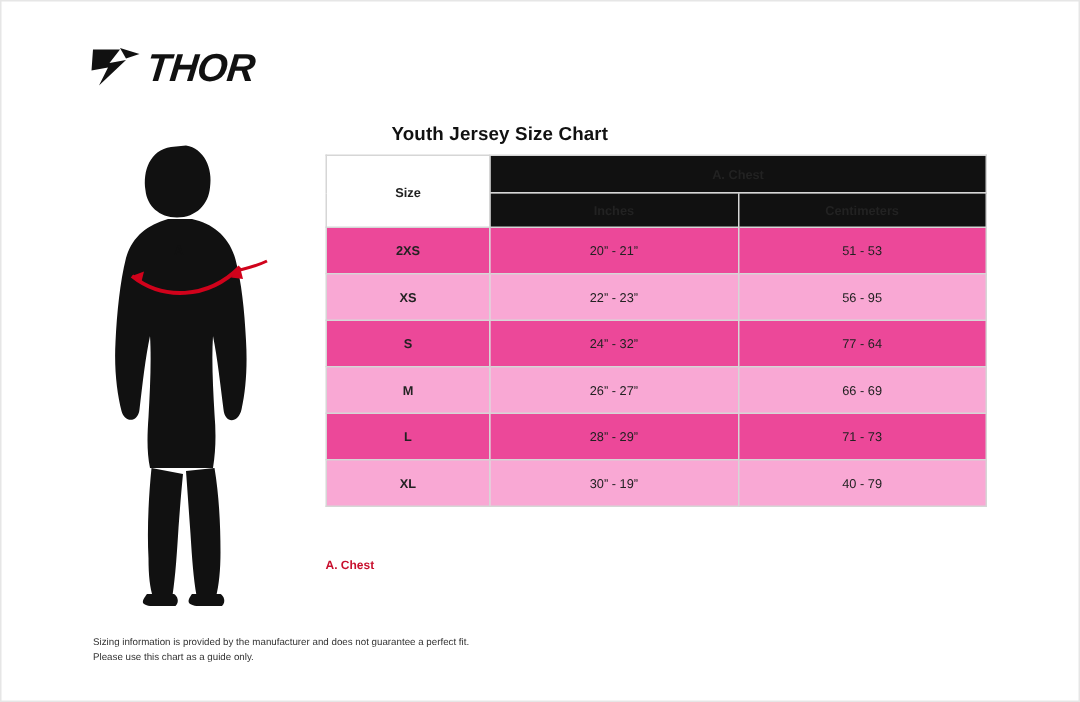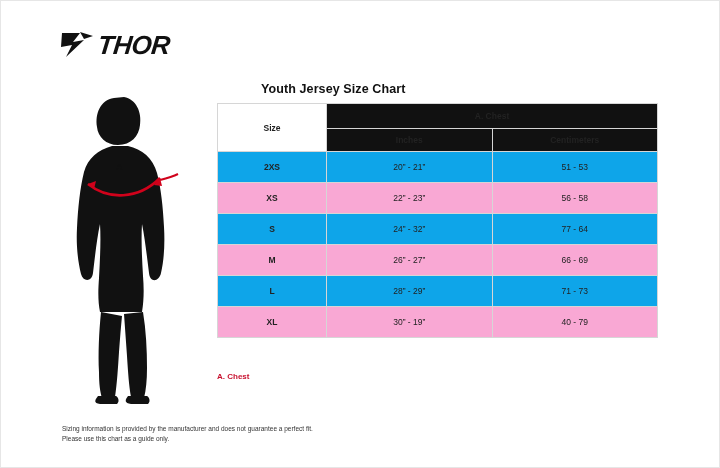--- a/index.html
+++ b/index.html
@@ -128,21 +128,21 @@
     color: #111;
     height: 30px;
     vertical-align: middle;
   }
   .row-cell {
     height: 30px;
     vertical-align: middle;
     font-size: 8.5px;
     color: #222;
   }
-  tr.shaded td { background: #0ea5e9; }
+  tr.shaded td { background: #ec4899; }
   tr.plain td { background: #f9a8d4; }
 
   
   .measure-title {
     position: absolute;
     left: 217px;
     top: 351px;
     font-size: 11.5px;
     font-weight: bold;
     color: #111111;
@@ -235,21 +235,21 @@
     </thead>
     <tbody>
       <tr class="shaded">
         <td class="row-size">2XS</td>
         <td class="row-cell">20” - 21”</td>
         <td class="row-cell">51 - 53</td>
       </tr>
       <tr class="plain">
         <td class="row-size">XS</td>
         <td class="row-cell">22” - 23”</td>
-        <td class="row-cell">56 - 58</td>
+        <td class="row-cell">56 - 95</td>
       </tr>
       <tr class="shaded">
         <td class="row-size">S</td>
         <td class="row-cell">24” - 32”</td>
         <td class="row-cell">77 - 64</td>
       </tr>
       <tr class="plain">
         <td class="row-size">M</td>
         <td class="row-cell">26” - 27”</td>
         <td class="row-cell">66 - 69</td>

